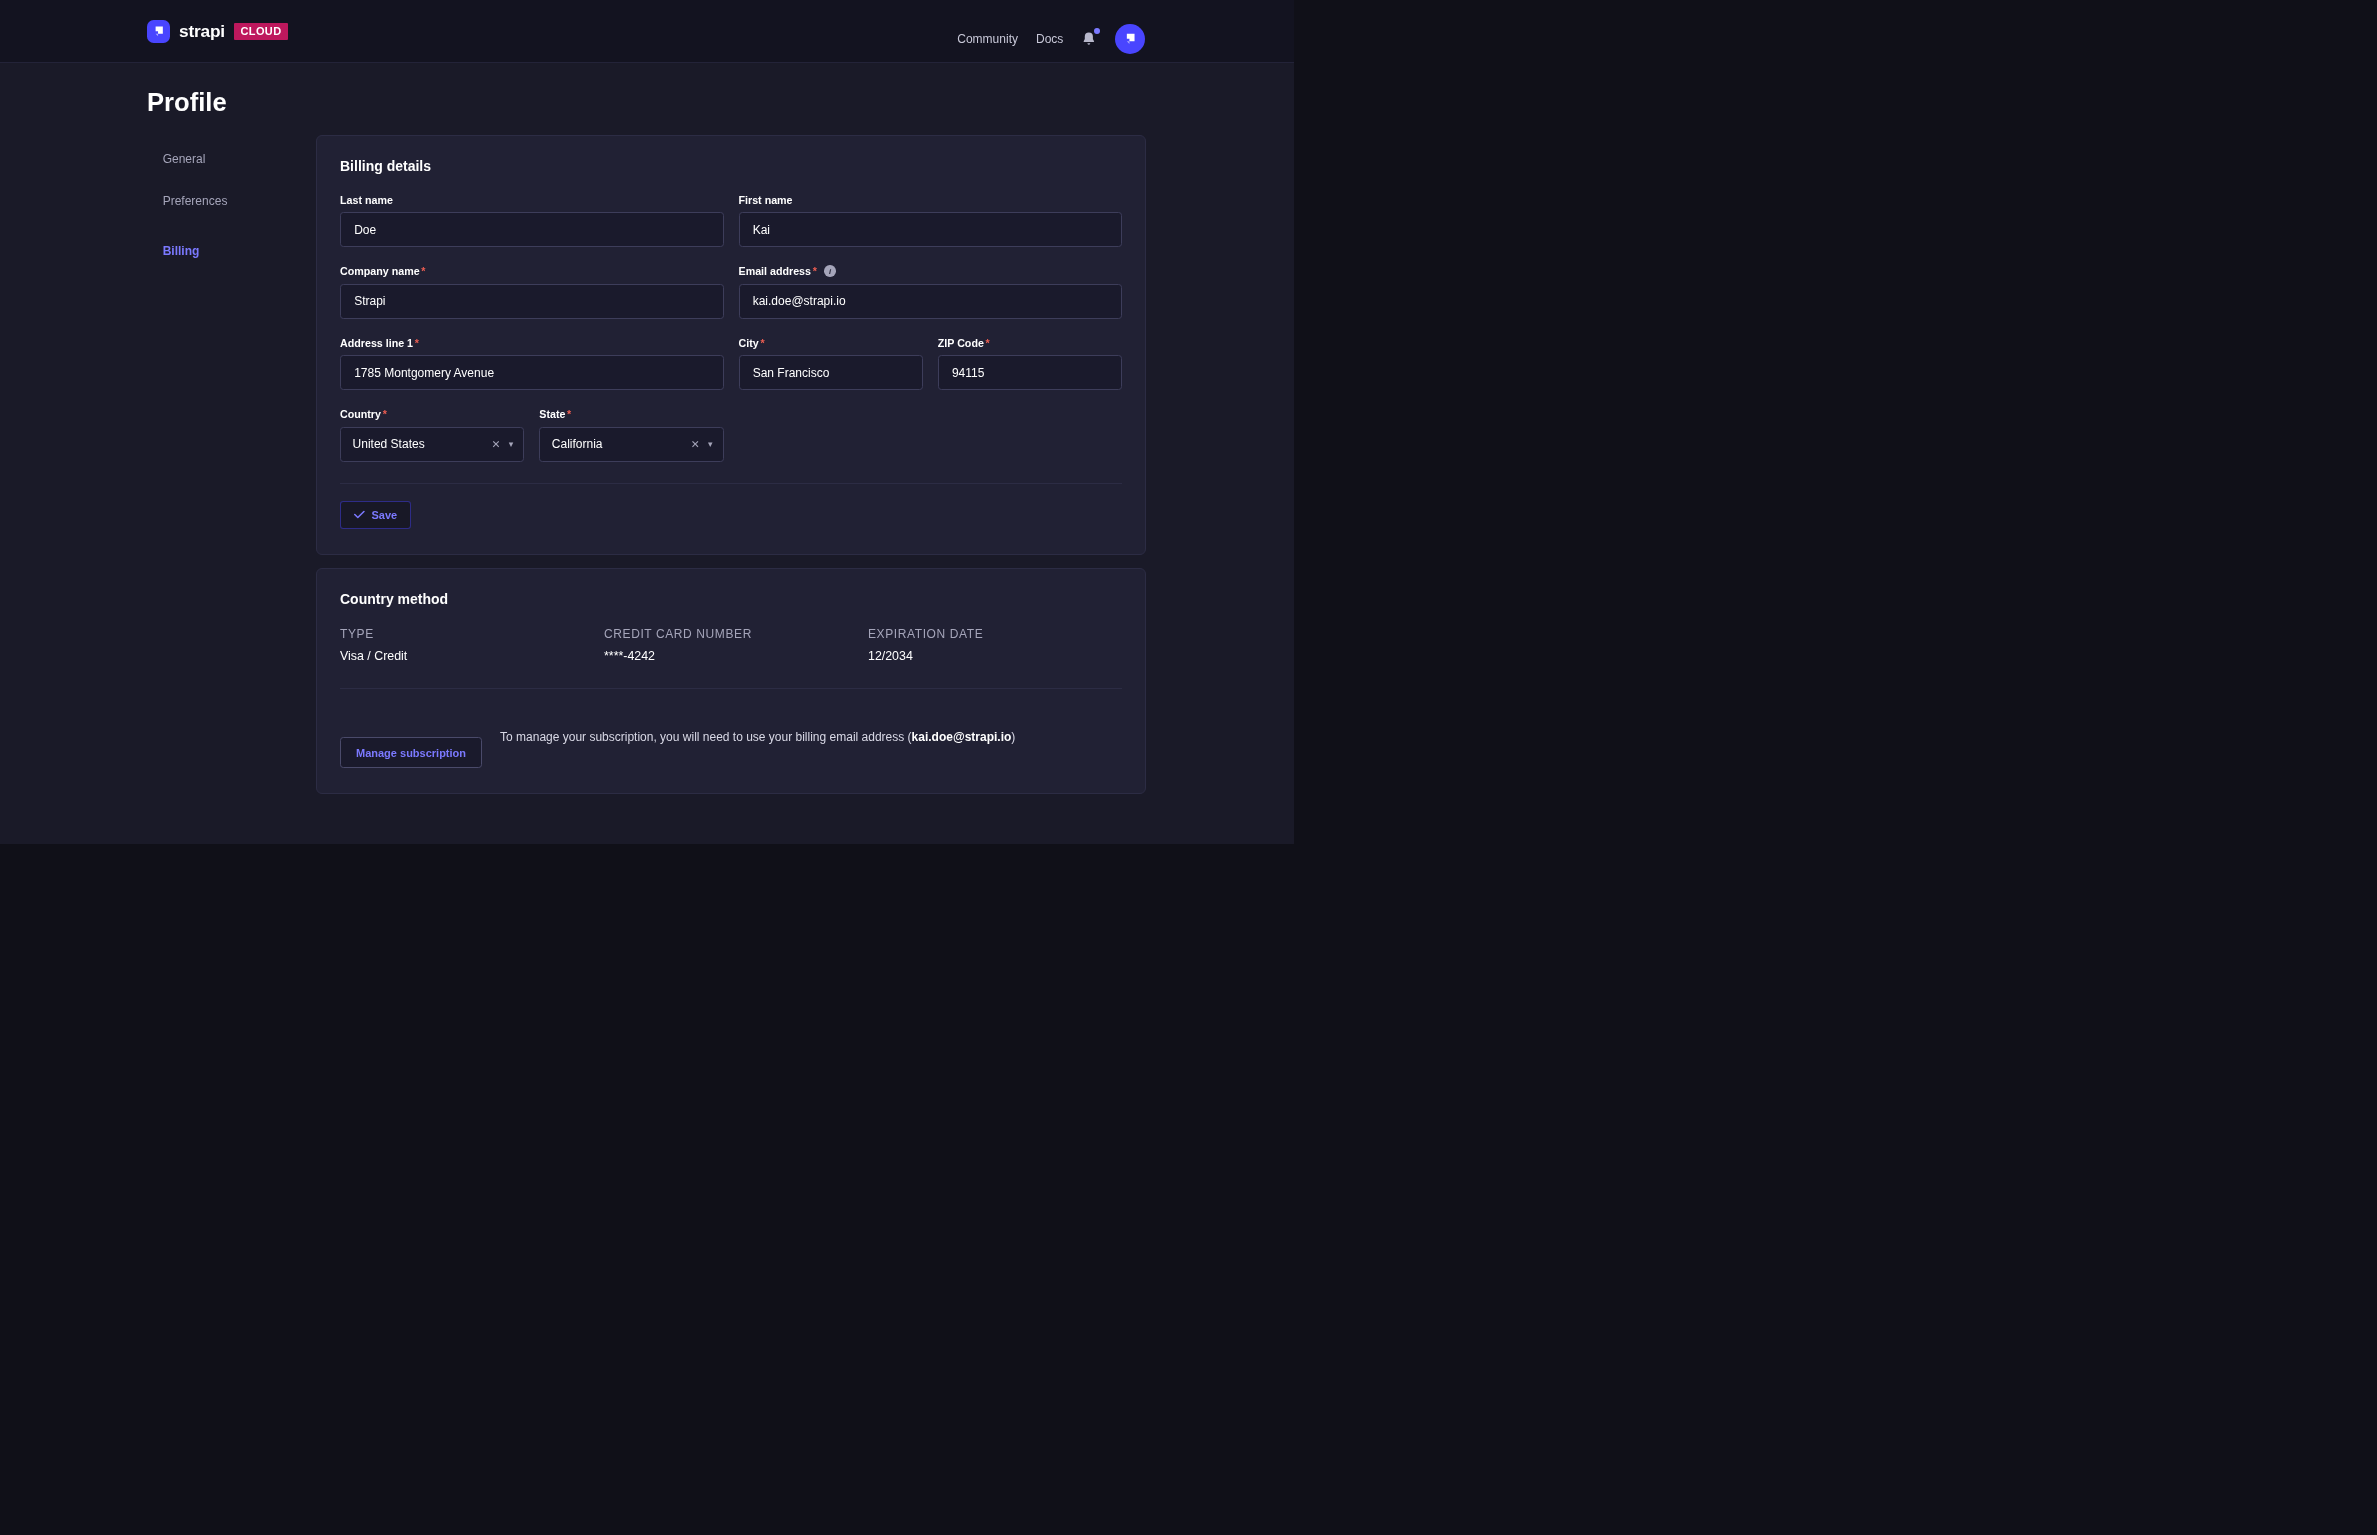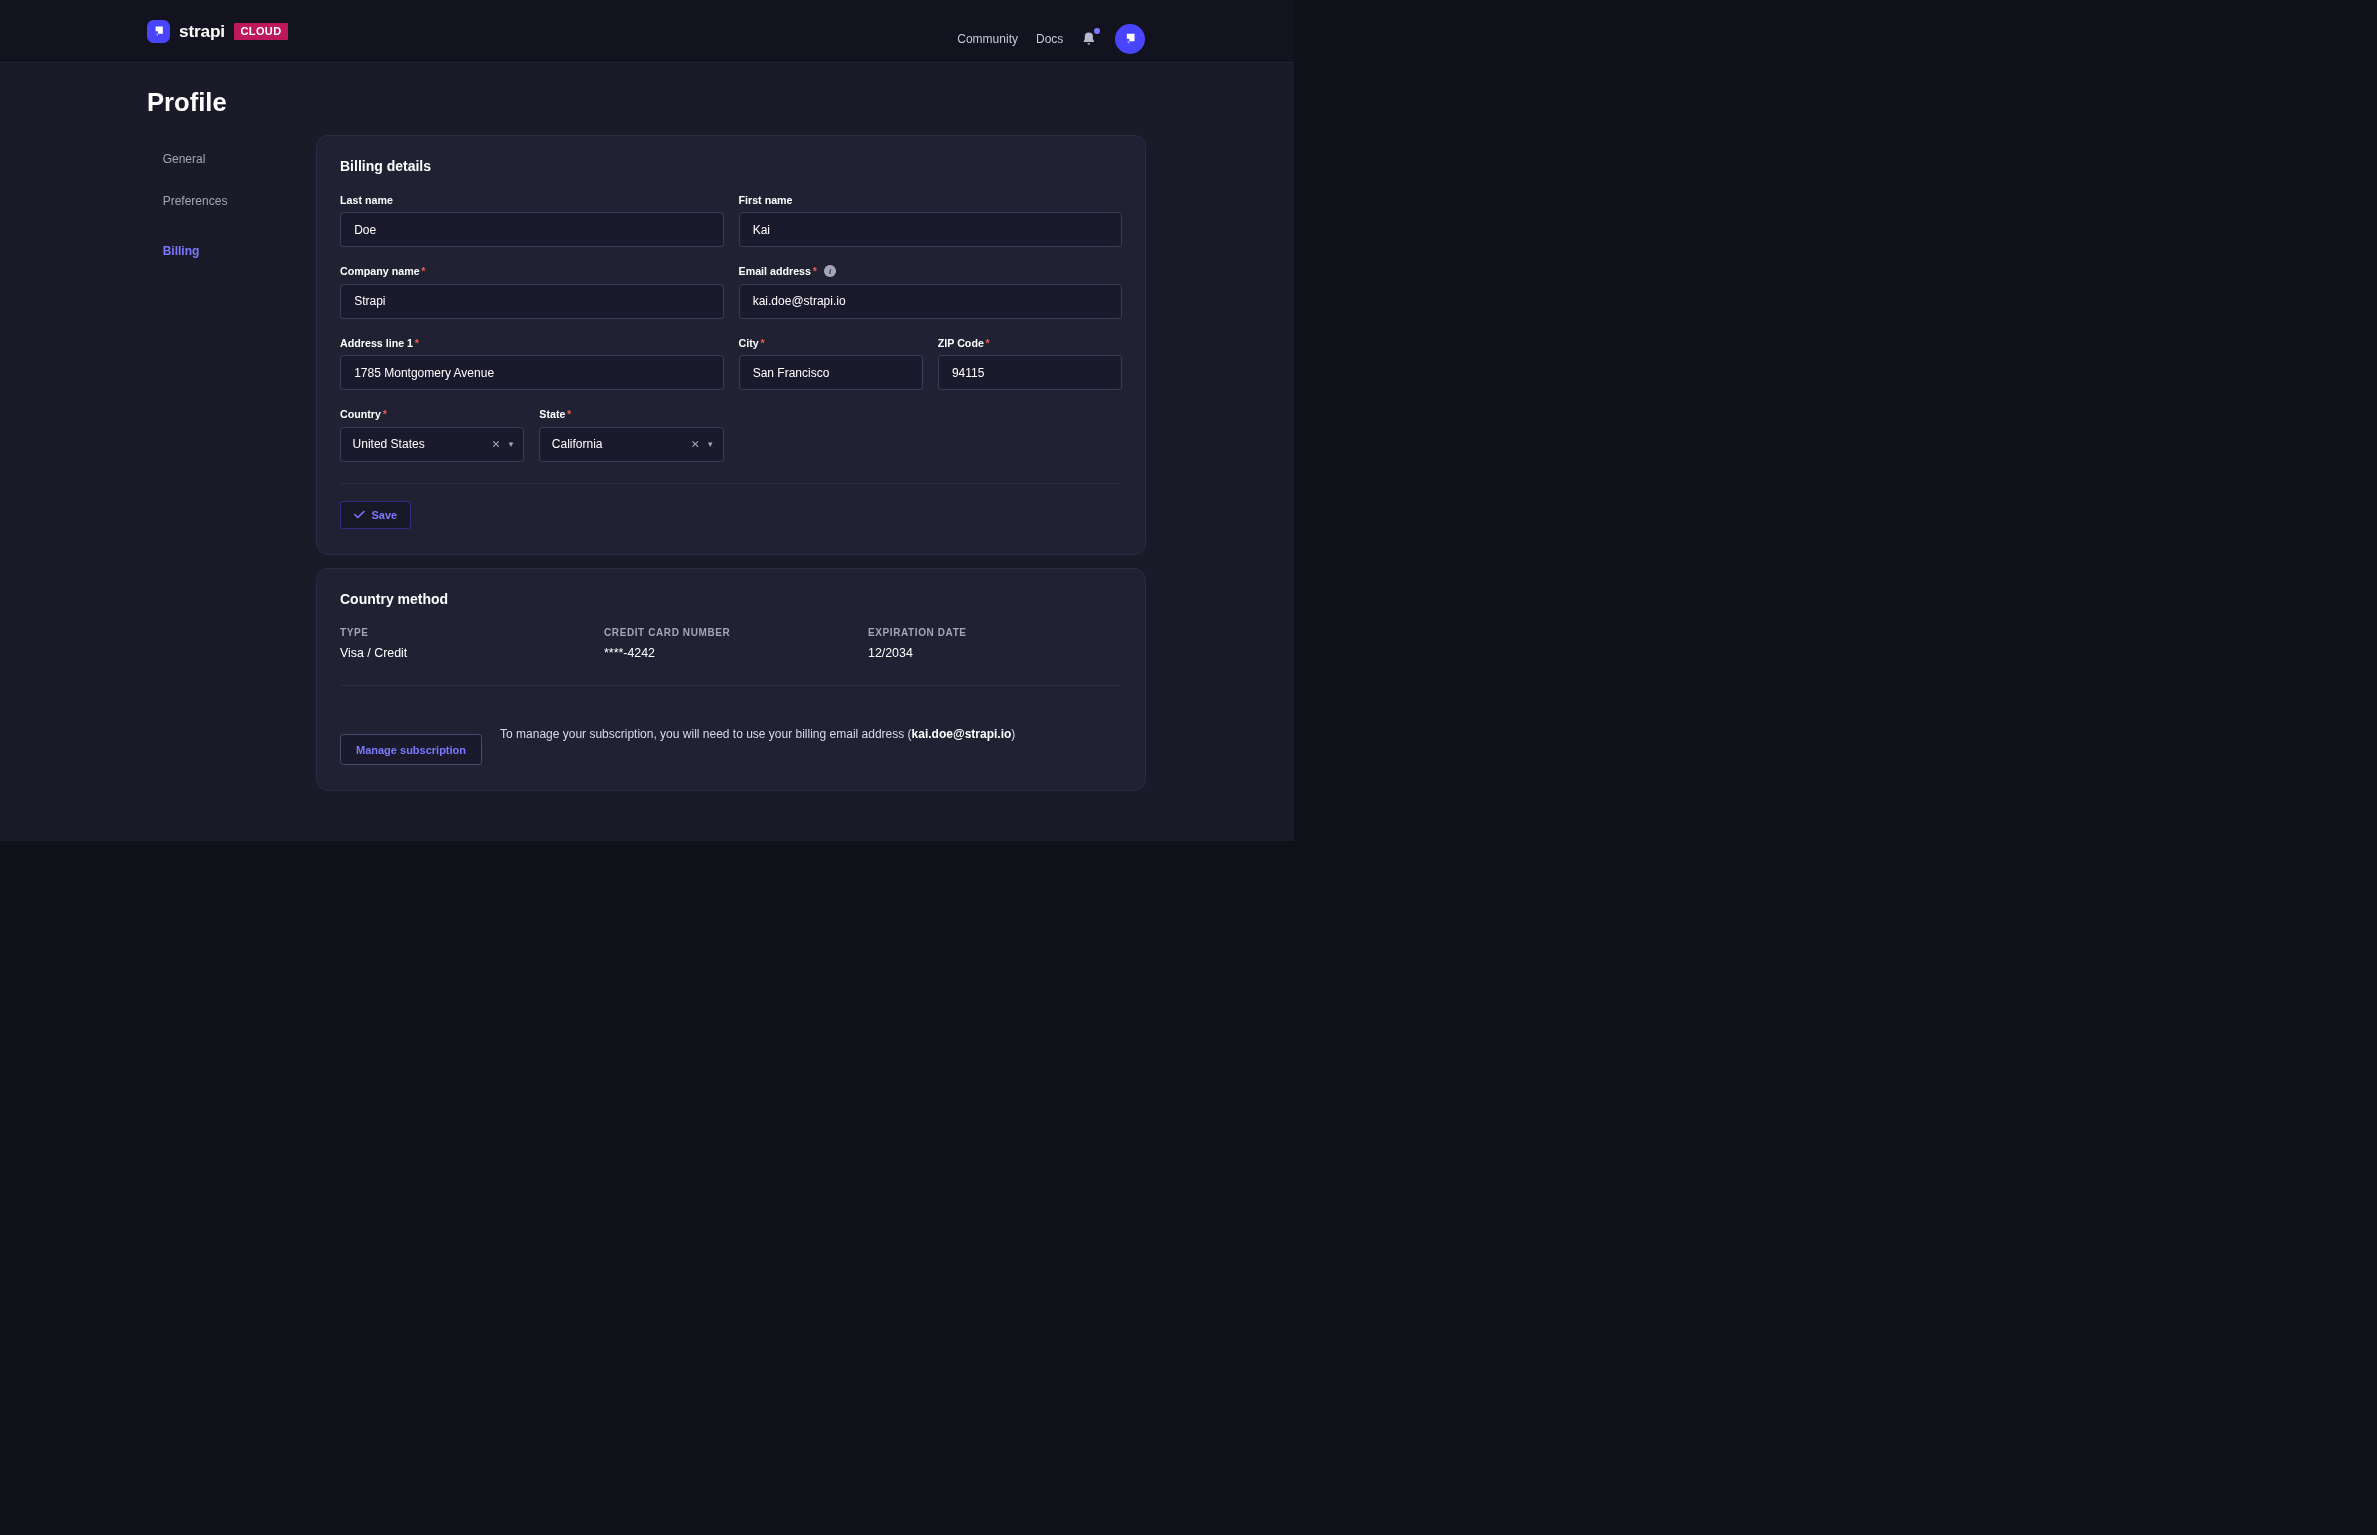--- a/index.html
+++ b/index.html
@@ -38,21 +38,21 @@
   }
   
   .content { padding:25px 148px 50px 147px; }
   .page-title { font-size:25.6px; font-weight:700; margin:0; }
   .layout { display:flex; margin-top:18px; }
   .subnav { width:169px; padding:16.5px 0 0 15.7px; flex:none; }
   .subnav-item { font-size:12px; color:#a5a5ba; margin-bottom:28px; cursor:pointer; }
   .subnav-item.active { color:#7b79ff; font-weight:700;margin-top:36px; }
   .main { flex:1; display:flex; flex-direction:column; gap:13.2px; }
   .card {
-    background:#212134; border:0.8px solid #2c2c44; border-radius:12px;
+    background:#212134; border:0.8px solid #2c2c44; border-radius:6px;
     padding:21.5px 23px 25px;
   }
   .card-title { font-size:14px; font-weight:700; margin:0 0 20px; }
   
   .form-grid {
     display:grid; grid-template-columns:repeat(4, 1fr);
     column-gap:15px; row-gap:18px;
   }
   .span2 { grid-column:span 2; }
   .field-label {
@@ -80,21 +80,21 @@
   .chevron-icon { color:#a5a5ba; font-size:9px; cursor:pointer; line-height:1; }
   .form-divider { border:none; border-top:0.8px solid #2c2c44; margin:21.5px 0 16.5px; }
   .save-btn {
     display:inline-flex; align-items:center; gap:6.6px;
     background:#181826; border:0.8px solid rgba(73,69,255,0.45); border-radius:3.3px;
     color:#7b79ff; font-weight:600; font-size:11px; font-family:inherit;
     height:28px; padding:0 13.2px; cursor:pointer;
   }
   
   .payment-grid { display:grid; grid-template-columns:264px 264px 1fr; }
-  .meta-label { font-size:10px; font-weight:700; letter-spacing:0.6px; color:#a5a5ba; }
+  .meta-label { font-size:12px; font-weight:400; letter-spacing:0.6px; color:#a5a5ba; }
   .meta-value { font-size:12.4px; margin-top:8.3px; color:#fff; }
   .payment-divider { border:none; border-top:0.8px solid #2c2c44; margin:25px 0 16.5px; }
   .manage-row { display:flex; align-items:center; gap:18px; }
   .manage-btn {
     background:#1a1a2c; border:0.8px solid #4a4a6a; border-radius:3.3px;
     color:#7b79ff; font-weight:700; font-size:11px; font-family:inherit;
     height:31px; padding:0 15px; cursor:pointer;margin-top:32px;
   }
   .note { font-size:12px; color:#d9d9e6; }
   .note-email { font-weight:700; color:#ffffff; }

